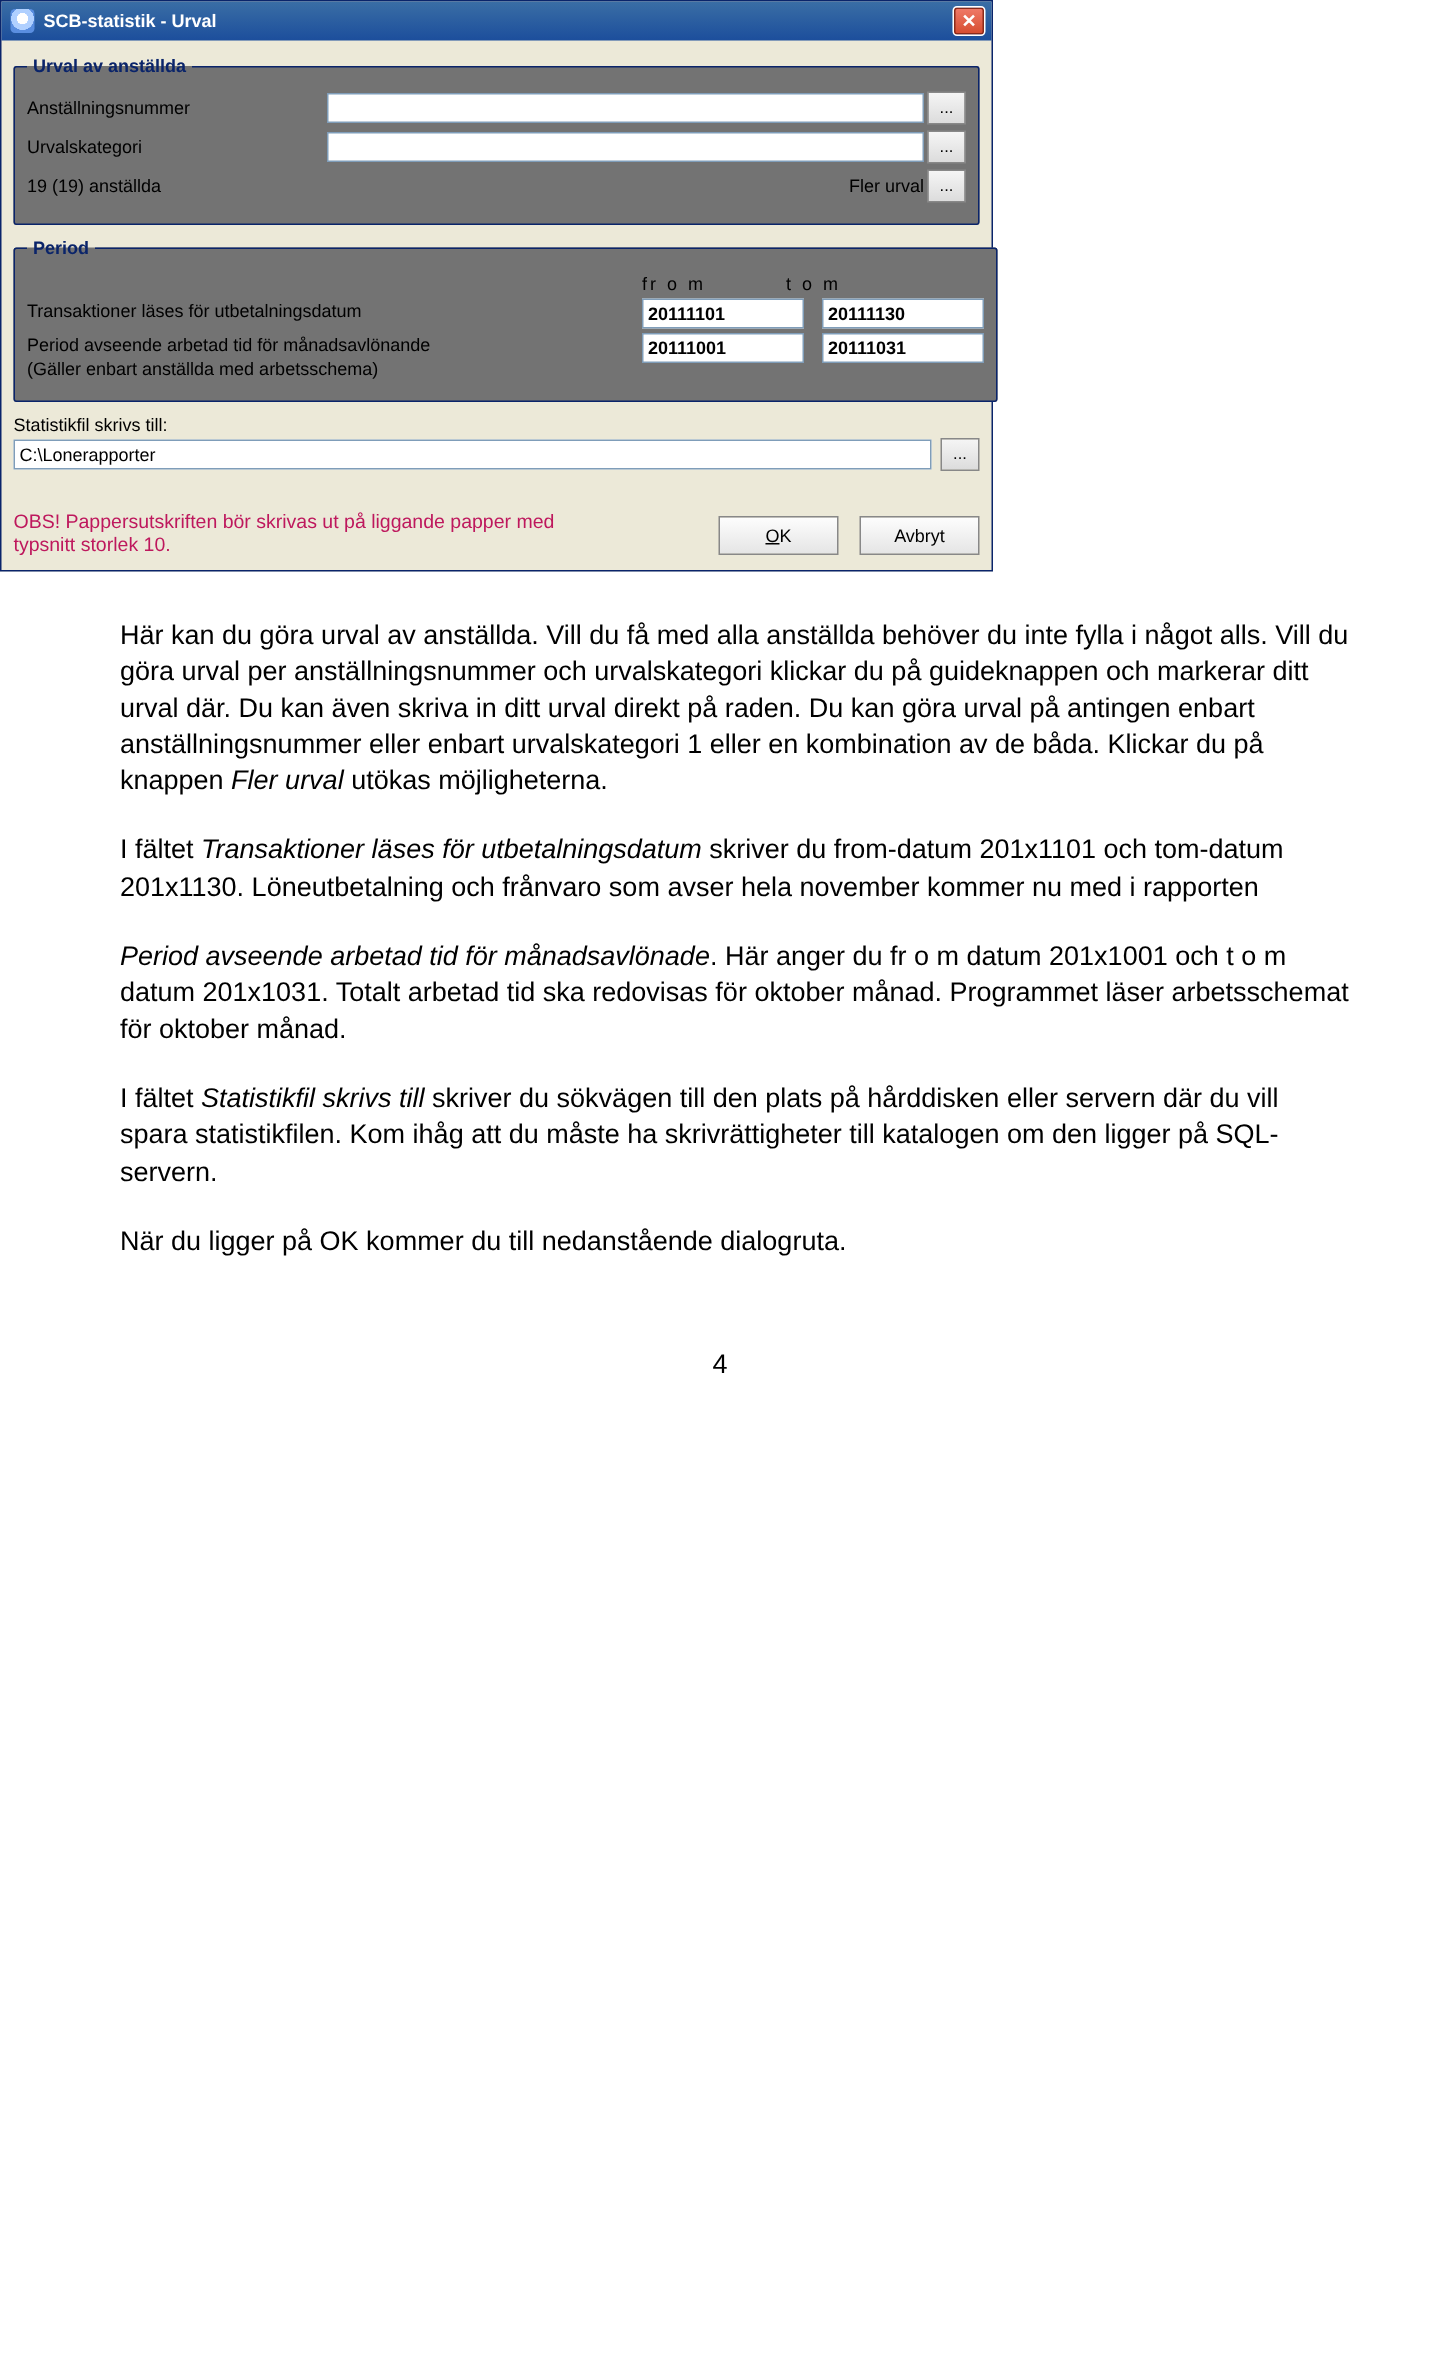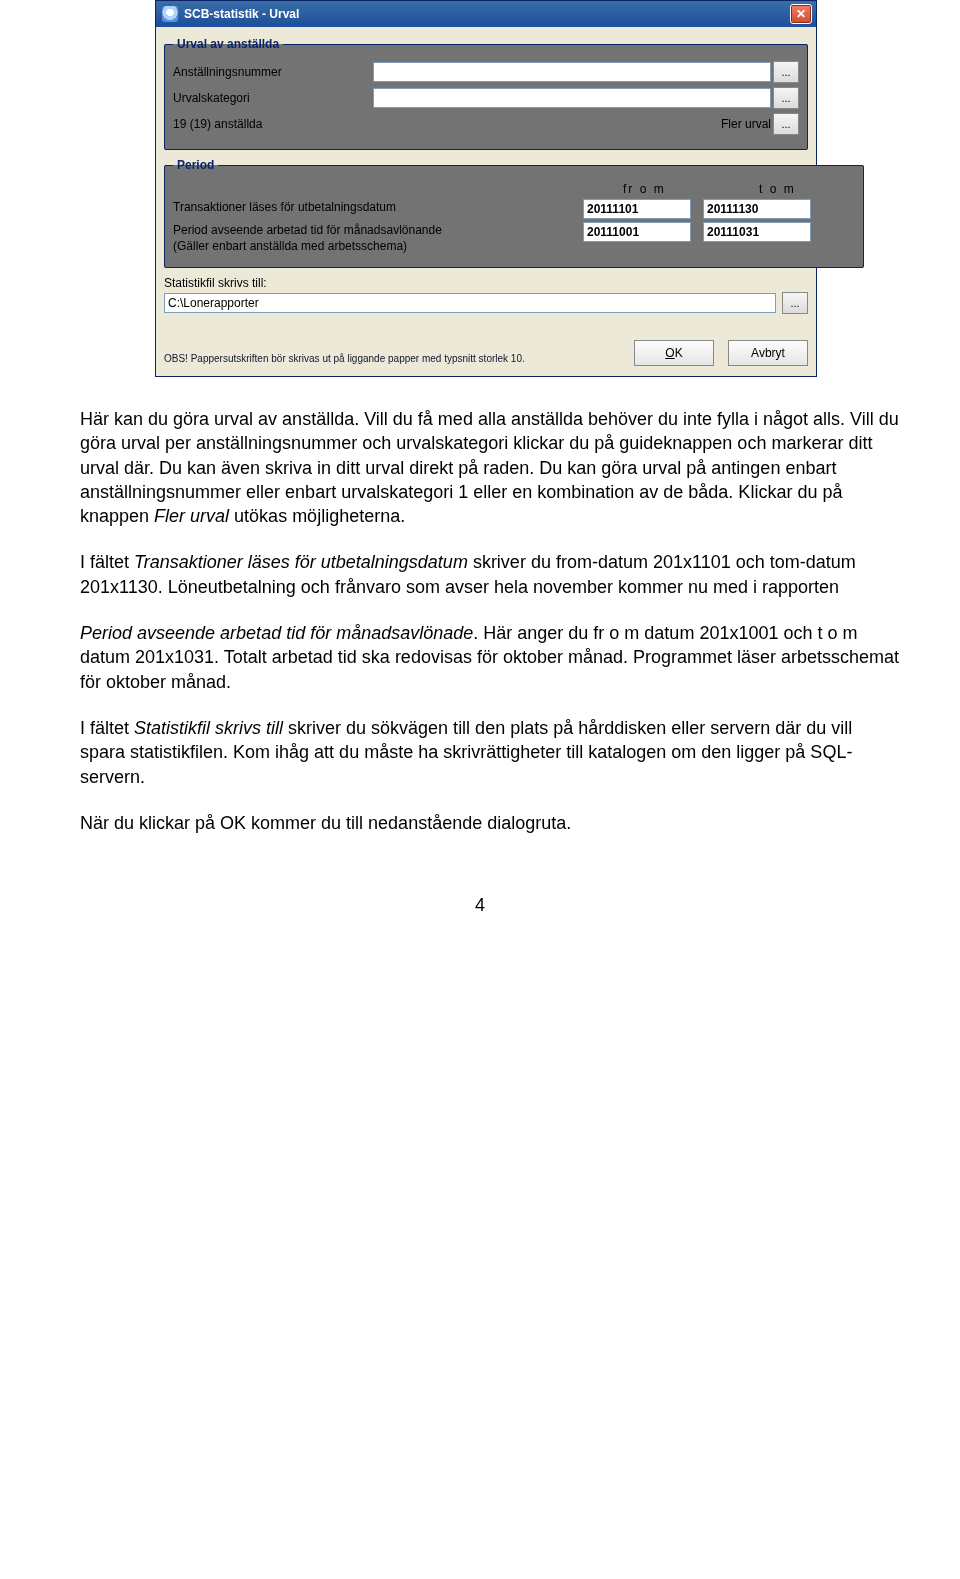--- a/index.html
+++ b/index.html
@@ -10,23 +10,22 @@
     width: 960px;
   }
   .page {
     width: 960px;
     padding: 0 0 30px 0;
     box-sizing: border-box;
   }
   
   .dialog-wrap {
     display: flex;
-    justify-content: center;
+    justify-content: flex-start;
     margin: 0 0 30px 0;
-    padding-left: 12px;
   }
   .dialog {
     width: 660px;
     border: 1px solid #0a246a;
     background: #ece9d8;
     font-family: Tahoma, Arial, sans-serif;
     font-size: 12px;
   }
   .titlebar {
     background: linear-gradient(#3a6ea5, #1c4e9c);
@@ -97,21 +96,20 @@
     display: inline-flex; align-items: center; justify-content: center;
     cursor: pointer;
     margin-left: 2px;
   }
   .spacer { flex: 1; }
   .count-label { color:#000; }
   .hdr-cols {
     display: flex;
     align-items: center;
     margin: 4px 0 2px 0;
-    gap: 40px;
   }
   .hdr-cols .lbl-wide { width: 410px; }
   .hdr-cols .col {
     width: 96px;
     text-align: left;
     font-size: 12px;
     color: #000;
     letter-spacing: 2px;
   }
   .period-row {
@@ -123,22 +121,22 @@
   .period-row .dates { display: flex; gap: 12px; align-items: center; }
   .stat-label { margin-top: 8px; }
   .stat-row { display:flex; align-items:center; gap:4px; margin-top:2px; }
   .dlg-bottom {
     display:flex;
     align-items: flex-end;
     margin-top: 26px;
     gap: 14px;
   }
   .warn {
-    color: #0f172a;
-    font-size: 10px;
+    color: #be185d;
+    font-size: 13px;
     line-height: 15px;
     width: 400px;
   }
   .btn {
     height: 24px;
     min-width: 78px;
     border: 1px solid #888;
     background: linear-gradient(#fdfdfd,#e5e5e5);
     font-family: Tahoma, Arial, sans-serif;
     font-size: 12px;
@@ -258,18 +256,18 @@
   </p>
   <p>
     <span>I fältet </span><span class="em">Transaktioner läses för utbetalningsdatum</span><span> skriver du from-datum 201x1101 och tom-datum 201x1130. Löneutbetalning och frånvaro som avser hela november kommer nu med i rapporten</span>
   </p>
   <p>
     <span class="em">Period avseende arbetad tid för månadsavlönade</span><span>. Här anger du fr o m datum 201x1001 och t o m datum 201x1031. Totalt arbetad tid ska redovisas för oktober månad. Programmet läser arbetsschemat för oktober månad.</span>
   </p>
   <p>
     <span>I fältet </span><span class="em">Statistikfil skrivs till</span><span> skriver du sökvägen till den plats på hårddisken eller servern där du vill spara statistikfilen. Kom ihåg att du måste ha skrivrättigheter till katalogen om den ligger på SQL-servern.</span>
   </p>
-  <p>När du klickar på OK kommer du till nedanstående dialogruta.</p>
+  <p>När du ligger på OK kommer du till nedanstående dialogruta.</p>
 </div>
 
 <div class="pagenum">4</div>
 
 </div>
 
 </body></html>

